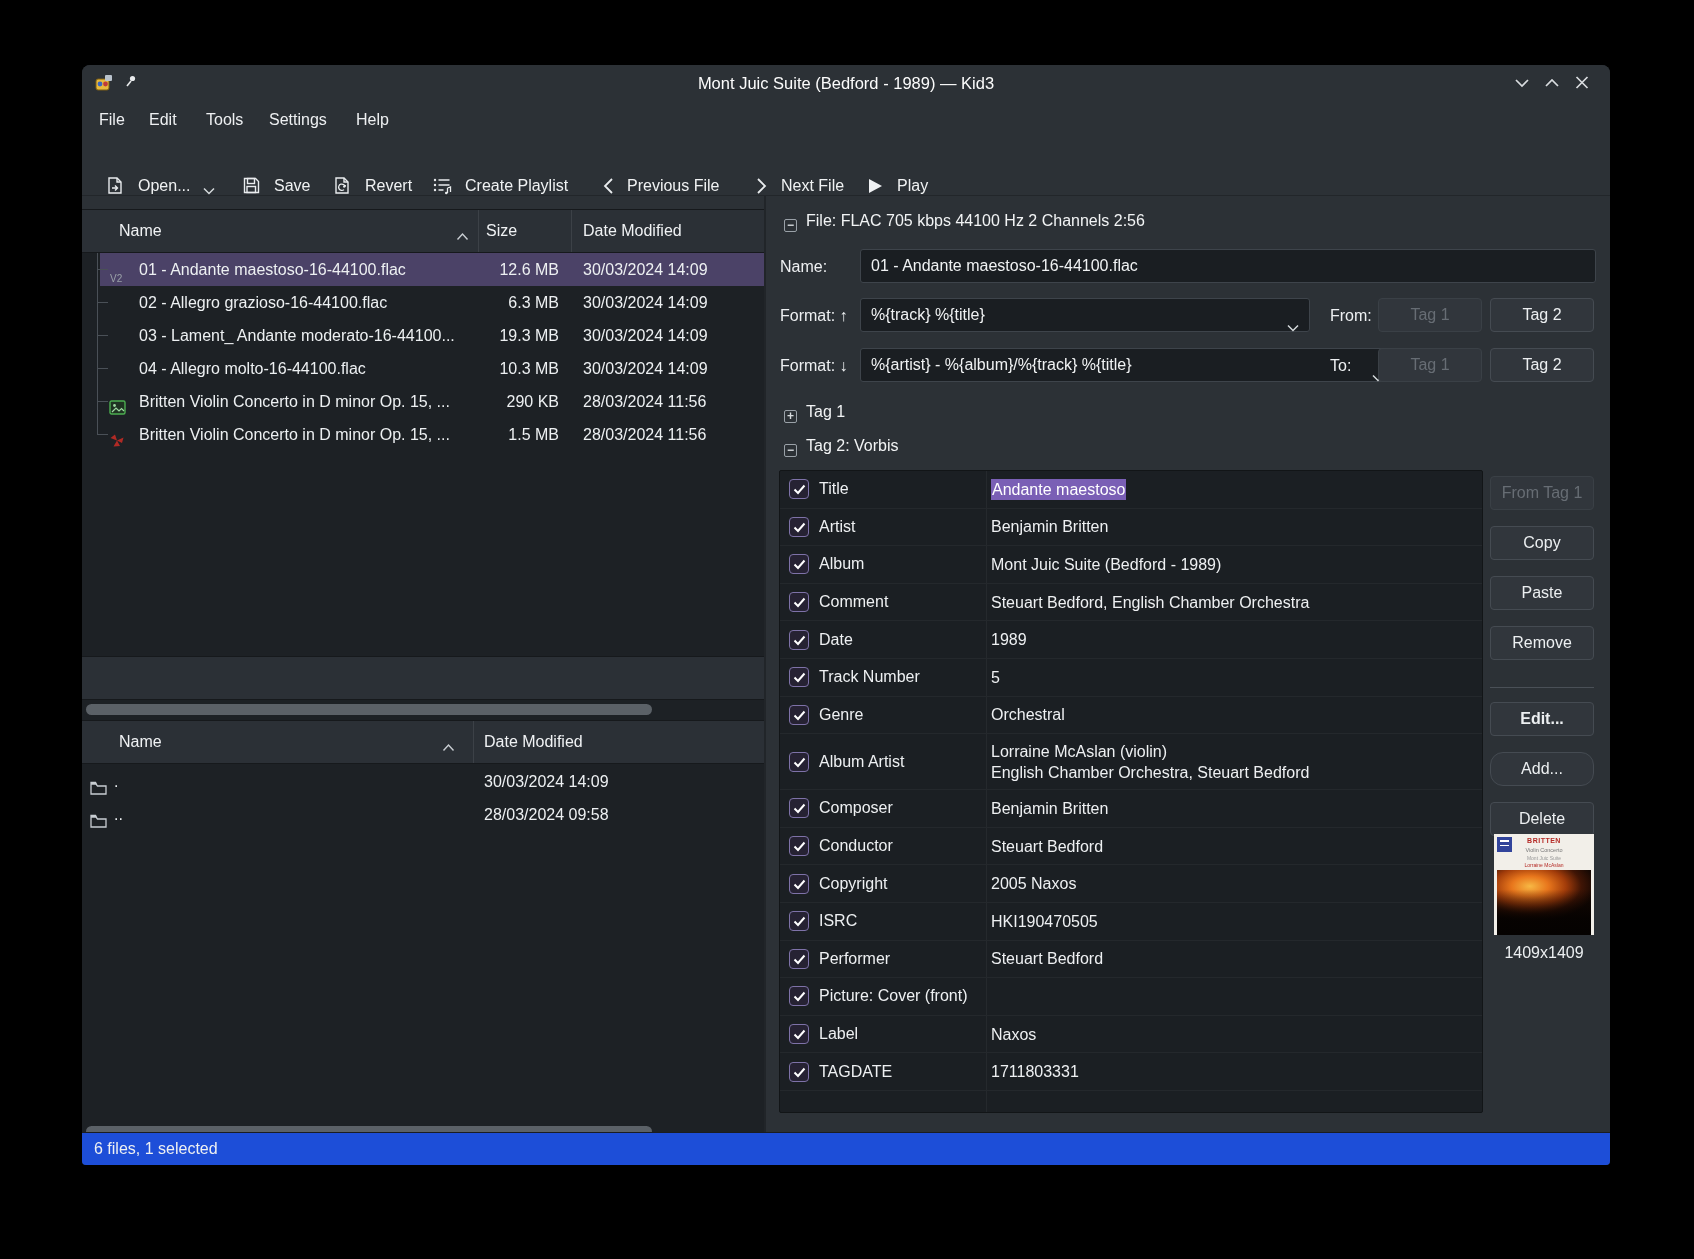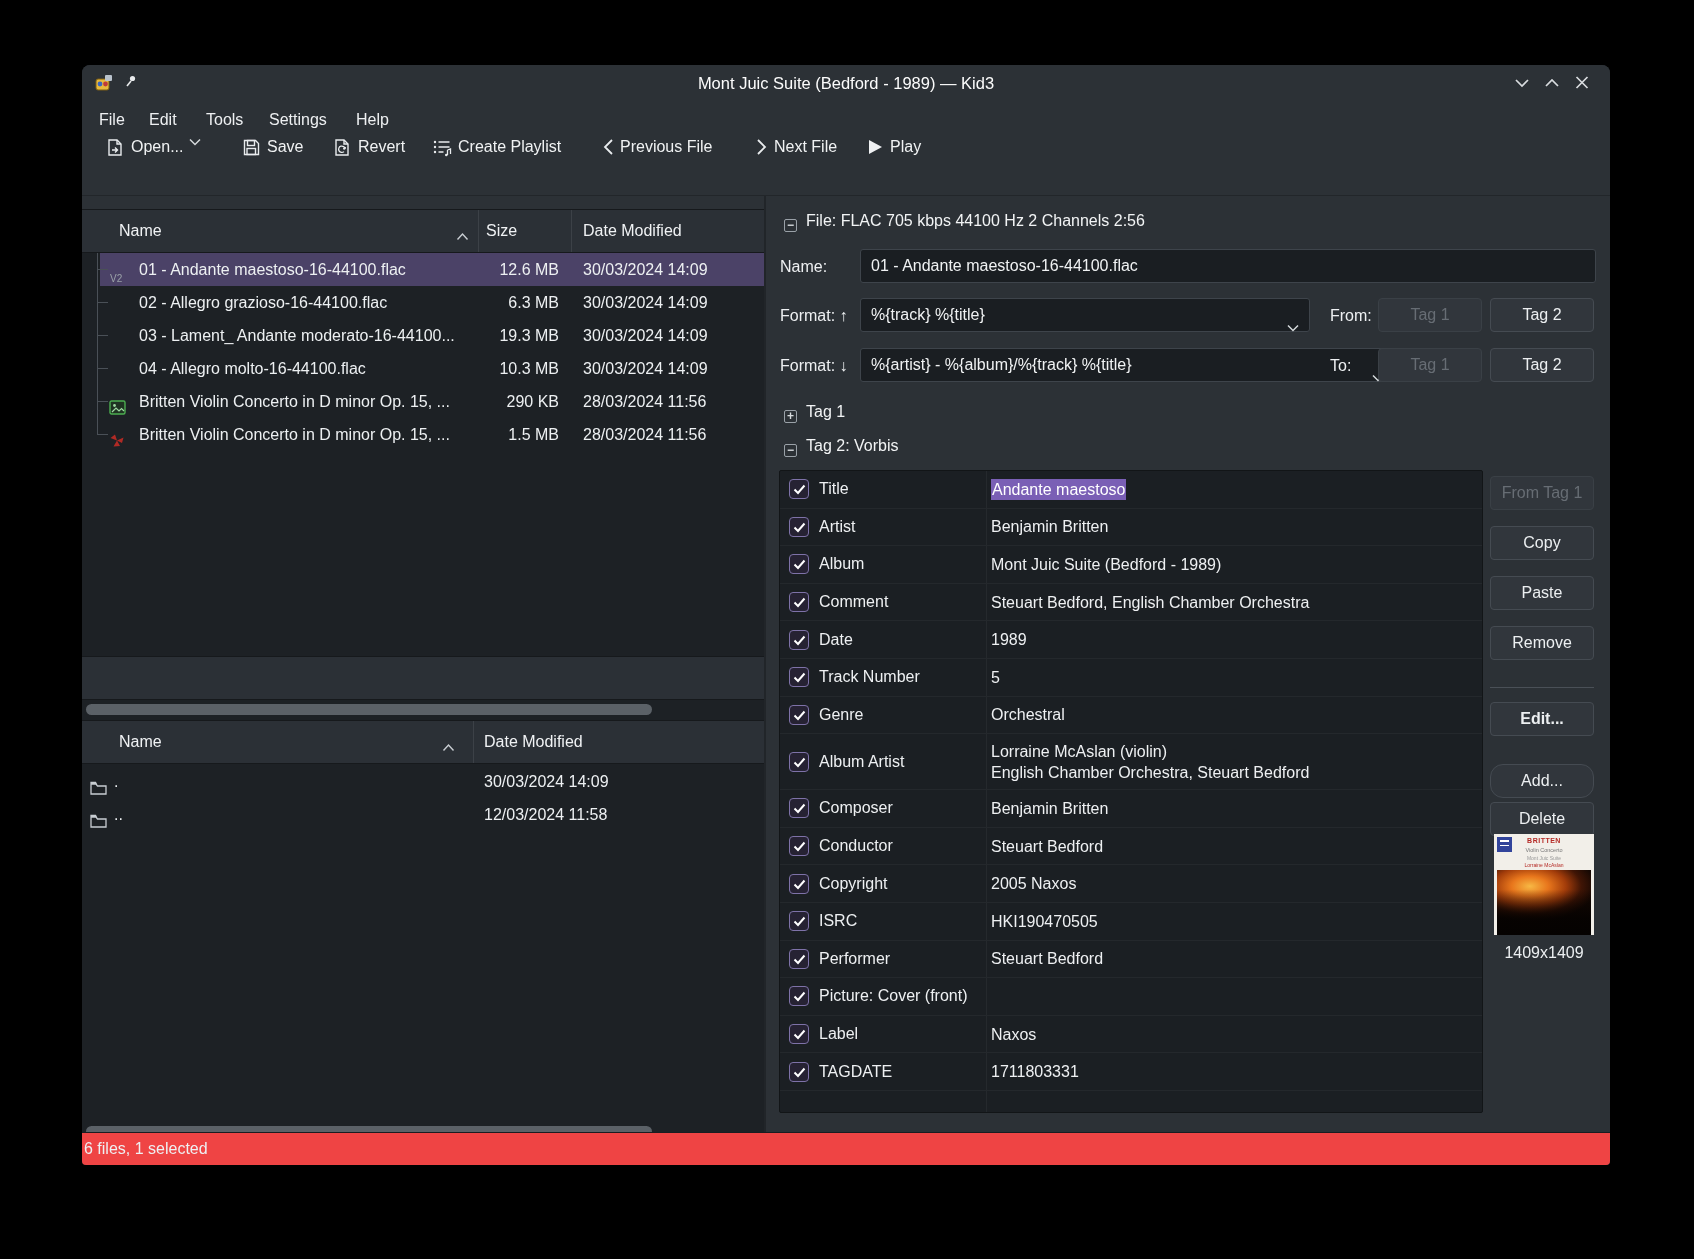--- a/index.html
+++ b/index.html
@@ -13,21 +13,21 @@
   .titlebar .pinicon{position:absolute;left:42px;top:9px;}
   .title-text{position:absolute;left:0;right:0;top:0;height:36px;line-height:36px;text-align:center;
     color:#fcfcfc;font-size:16.5px;}
   .winbtn{position:absolute;top:11px;width:16px;height:14px;cursor:default;}
   .winbtn.min{right:80px}.winbtn.max{right:50px}.winbtn.close{right:20px}
   
   .menubar{position:absolute;left:0;top:36px;width:100%;height:37px;}
   .menu-item{position:absolute;top:0;height:37px;line-height:37px;color:#eef0f2;padding:0 2px;}
   
   .toolbar{position:absolute;left:0;top:73px;width:100%;height:58px;border-bottom:1px solid #22262a;}
-  .tbtn{position:absolute;top:0;height:57px;display:flex;align-items:flex-start;gap:6px;color:#f0f2f3;}
+  .tbtn{position:absolute;top:0;height:57px;display:flex;align-items:flex-end;gap:13px;color:#f0f2f3;}
   .tbtn svg{display:block}
   
   .vdivider{position:absolute;left:682px;top:131px;width:2px;bottom:33px;background:#212529;}
   .leftcol{position:absolute;left:0;top:131px;width:682px;bottom:33px;background:#1d2125;margin-top:13px;}
   .lheader{position:absolute;left:0;width:100%;height:44px;background:#2b3036;border-top:1px solid #16191c;border-bottom:1px solid #16191c;}
   .lheader .htext{position:absolute;top:0;height:44px;line-height:42px;color:#f0f2f4;}
   .coltick{position:absolute;top:0;bottom:0;width:1px;background:#3c4147;}
   .sortcaret{position:absolute;top:17px;}
   .listrow{position:absolute;left:0;width:682px;height:33px;line-height:33px;color:#edf0f2;}
   .listrow .nm{position:absolute;left:57px;white-space:nowrap;max-width:330px;overflow:hidden;}
@@ -39,22 +39,22 @@
   .treestub{position:absolute;left:15px;width:11px;height:1px;background:#4a5057;top:16px;}
   .rowicon{position:absolute;left:27px;top:8px;}
   .v2badge{position:absolute;left:28px;top:9px;font-size:10px;color:#9aa1a8;}
   .hscroll{position:absolute;left:0;width:682px;height:15px;}
   .hthumb{position:absolute;left:4px;width:566px;top:2px;height:11px;border-radius:6px;background:#5b6167;}
   .dirrow{position:absolute;left:0;width:682px;height:33px;line-height:33px;color:#edf0f2;}
   .dirrow .nm{position:absolute;left:32px;}
   .dirrow .dt{position:absolute;left:402px;}
   .dirrow .fico{position:absolute;left:8px;top:8px;}
   
-  .statusbar{position:absolute;left:0;bottom:0;width:100%;height:33px;background:#ef4444;
-    border-top:1px solid #1a1d21;line-height:32px;color:#eef0f2;padding-left:2px;}
+  .statusbar{position:absolute;left:0;bottom:0;width:100%;height:33px;background:#1d4ed8;
+    border-top:1px solid #1a1d21;line-height:32px;color:#eef0f2;padding-left:12px;}
   
   .rightcol{position:absolute;left:684px;top:131px;right:0;bottom:33px;background:#2c3136;}
   .rc{position:absolute;}
   .seclabel{color:#f2f4f5;}
   .expander{width:13px;height:13px;border:1px solid #9aa1a8;border-radius:2px;
     color:#d8dcdf;font-size:12px;line-height:11px;text-align:center;font-weight:bold;display:inline-block;background:#2c3136;}
   .input,.combo{background:#1a1e22;border:1px solid #3e444b;border-radius:3px;height:34px;
     line-height:32px;color:#f0f2f3;padding:0 10px;position:absolute;}
   .combo .chev{position:absolute;right:10px;top:12px;}
   .pbtn{position:absolute;width:104px;height:34px;border:1px solid #454b52;border-radius:4px;
@@ -281,21 +281,21 @@
               <path d="M1 3 h5 l1.5 2 H16 v8 H1 z M1 3 v-1.5 h4.5 l1 1.5" fill="none" stroke="#c8cdd2" stroke-width="1.3"></path>
             </svg></span>
           <span class="nm">.</span>
           <span class="dt">30/03/2024 14:09</span>
         </div>
         <div class="dirrow" style="top: 589px;">
           <span class="fico"><svg width="17" height="14" viewBox="0 0 17 14">
               <path d="M1 3 h5 l1.5 2 H16 v8 H1 z M1 3 v-1.5 h4.5 l1 1.5" fill="none" stroke="#c8cdd2" stroke-width="1.3"></path>
             </svg></span>
           <span class="nm">..</span>
-          <span class="dt">12/03/2024 11:58</span>
+          <span class="dt">28/03/2024 09:58</span>
         </div>
       </div>
 
     <div class="hscroll" style="top:915px">
         <div class="hthumb"></div>
       </div>
   </div>
 
   <div class="rightcol">
 
@@ -490,21 +490,21 @@
         </div>
     </div>
 
     <div id="sidebuttons">
         <div class="sidebtn disabled" style="top: 280px;">From Tag 1</div>
         <div class="sidebtn" style="top: 330px;">Copy</div>
         <div class="sidebtn" style="top: 380px;">Paste</div>
         <div class="sidebtn" style="top: 430px;">Remove</div>
         <div class="sidesep" style="top: 491px;"></div>
         <div class="sidebtn" style="top: 506px; font-weight: bold;">Edit...</div>
-        <div class="sidebtn" style="top: 568px; border-radius: 13px;">Add...</div>
+        <div class="sidebtn" style="top: 556px; border-radius: 13px;">Add...</div>
         <div class="sidebtn" style="top: 606px;">Delete</div>
       </div>
 
     <div class="art">
       <div class="naxos">
           <i></i>
           <i></i>
         </div>
       <div class="t1">BRITTEN</div>
       <div class="t2">Violin Concerto</div>

